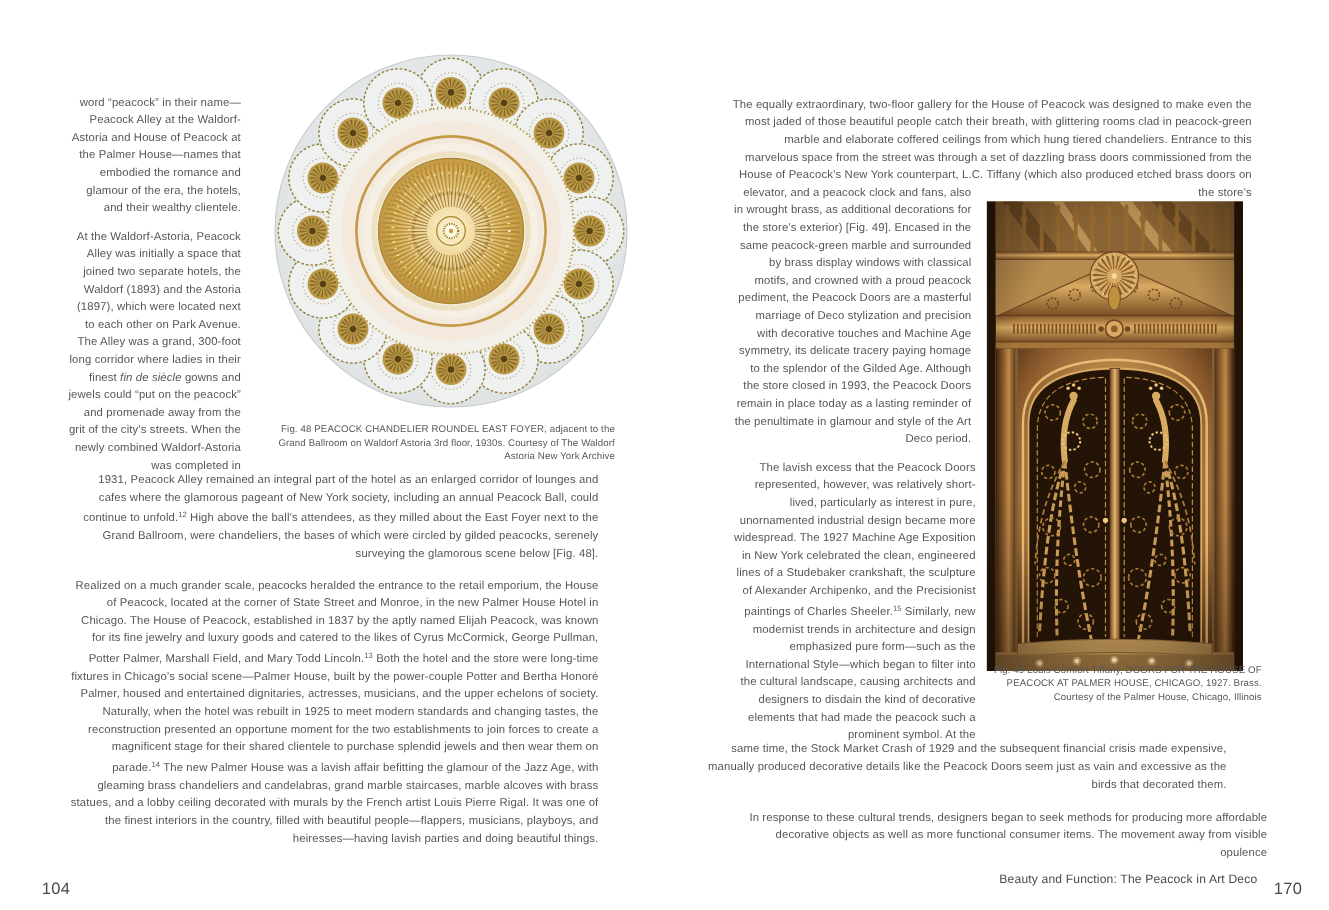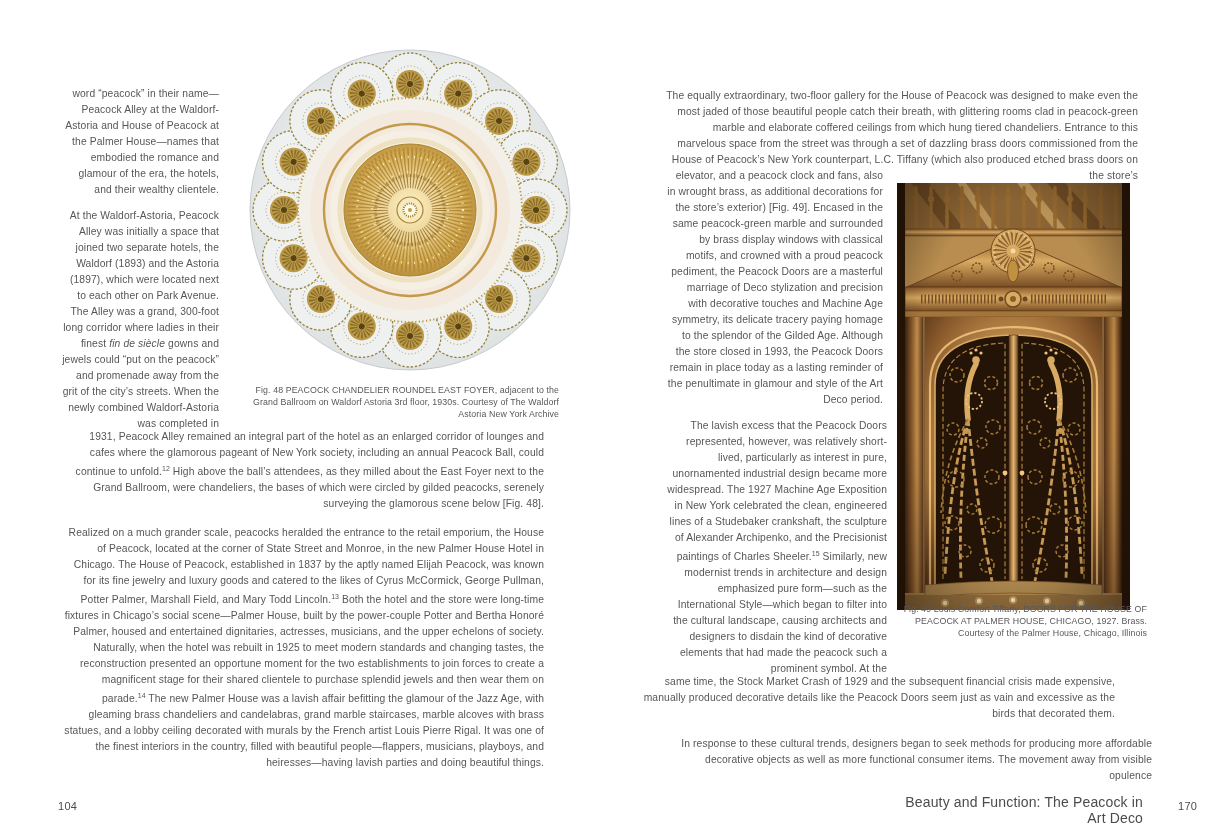--- a/index.html
+++ b/index.html
@@ -17,24 +17,24 @@
   .body-text p { margin:0 0 10px 0; }
   .body-text p:last-child { margin-bottom:0; }
   .wide p { margin-bottom:13px; }
   sup { font-size:7px; vertical-align:4px; letter-spacing:0; }
   i { font-style:italic; }
   .caption {
     position:absolute;
     font-size:8.8px; line-height:11.8px; color:#58585b; letter-spacing:.1px;text-align:right;
   }
   .pnum {
-    position:absolute; font-size:11px; color:#4b4b4e; letter-spacing:.3px;margin-left:20px;
+    position:absolute; font-size:15px; color:#4b4b4e; letter-spacing:.3px;
   }
   .running-head {
-    position:absolute; font-size:14px; color:#4b4b4e; letter-spacing:.15px;
+    position:absolute; font-size:11px; color:#4b4b4e; letter-spacing:.15px;
     text-align:right;
   }
   figure { position:absolute; }
   
   .nL  { left:62px;  top:86px;  width:157px; }
   .wL  { left:62px;  top:429px; width:482px; }
   .fig48 { left:245px; top:43px; width:330px; height:334px; }
   .cap48 { left:247px; top:385px; width:312px; }
   .wR1 { left:666px; top:88px;  width:472px; }
   .nR1 { left:666px; top:168px; width:217px; }

